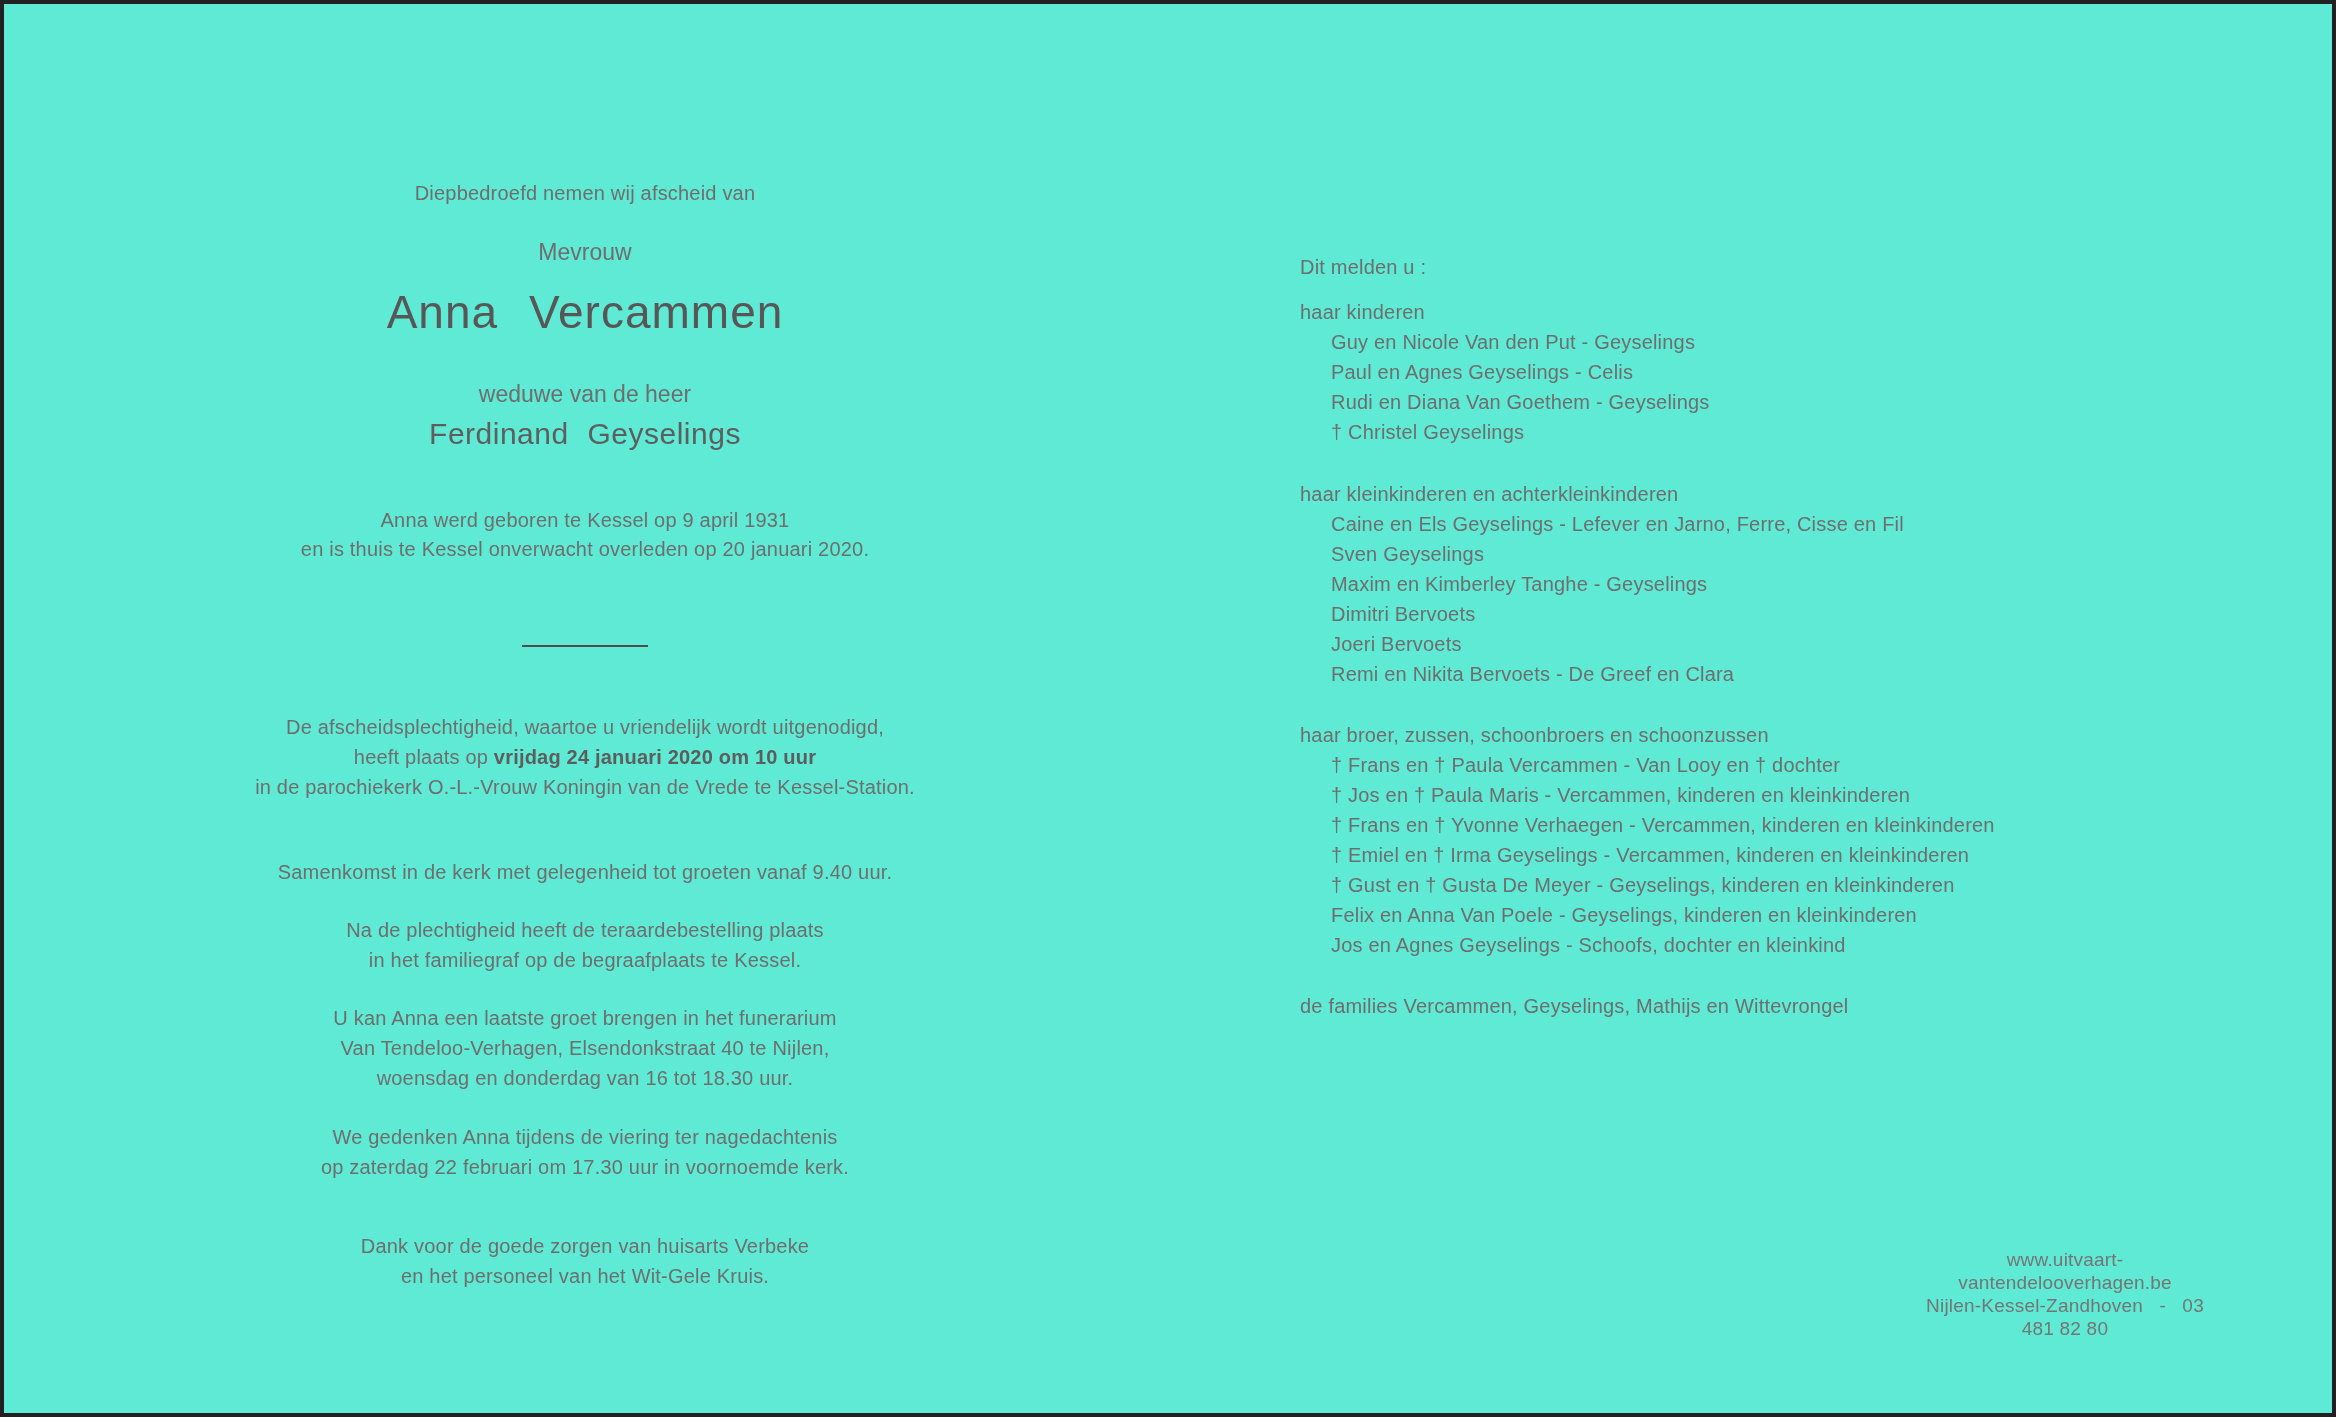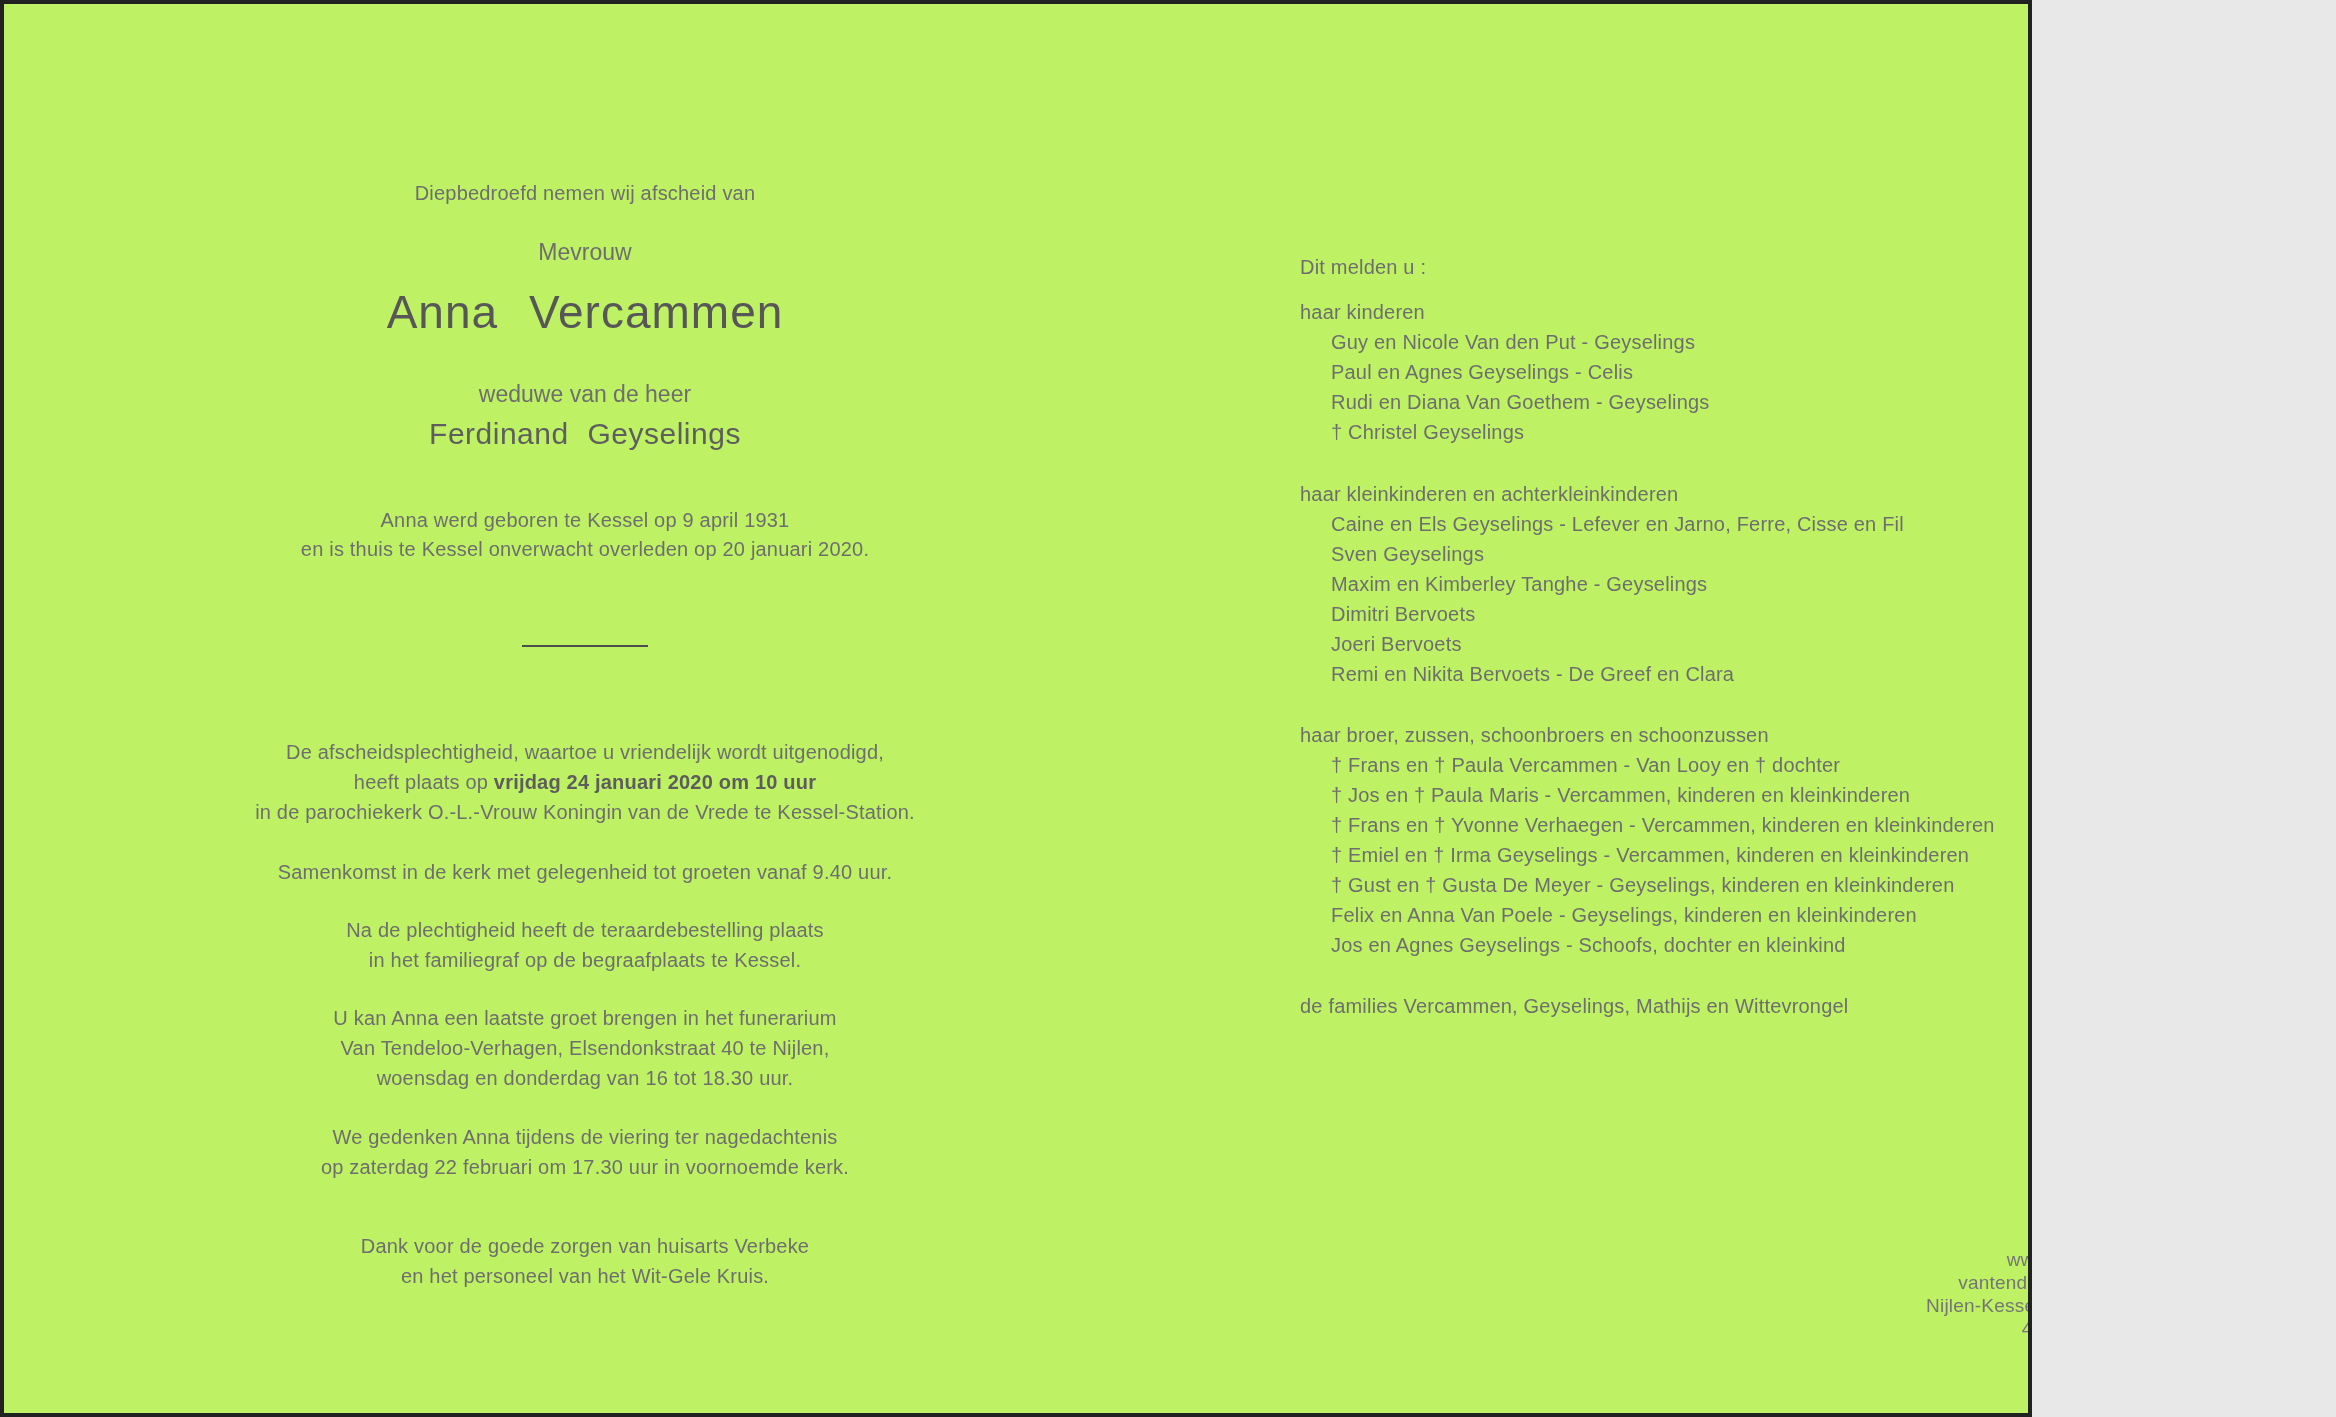--- a/index.html
+++ b/index.html
@@ -2,23 +2,23 @@
 <html><head>
 <meta charset="utf-8">
 <style>
   html, body {
     margin: 0;
     padding: 0;
     background: #e8e8e8;
   }
   .page {
     position: relative;
-    width: 2032px;
+    width: 2336px;
     height: 1417px;
-    background: #bef264;
+    background: #5eead4;
     border: 4px solid #212121;
     box-sizing: border-box;
     font-family: "Liberation Sans", "DejaVu Sans", sans-serif;
     color: #6e6e6e;
     overflow: hidden;
   }
   .abs { position: absolute; }
 
   
   .lc {
@@ -84,21 +84,21 @@
 
   <div class="abs lc t-body" style="top:502px; line-height:29px">
     <div>Anna werd geboren te Kessel op 9 april 1931</div>
     <div>en is thuis te Kessel onverwacht overleden op 20 januari 2020.</div>
   </div>
 
   <div class="abs lc" style="top:641px">
     <div class="divider-rule"></div>
   </div>
 
-  <div class="abs lc t-body" style="top:733px">
+  <div class="abs lc t-body" style="top:708px">
     <div>De afscheidsplechtigheid, waartoe u vriendelijk wordt uitgenodigd,</div>
     <div><span>heeft plaats op </span><span class="emph">vrijdag 24 januari 2020 om 10 uur</span></div>
     <div>in de parochiekerk O.-L.-Vrouw Koningin van de Vrede te Kessel-Station.</div>
   </div>
 
   <div class="abs lc t-body" style="top:853px">Samenkomst in de kerk met gelegenheid tot groeten vanaf 9.40 uur.</div>
 
   <div class="abs lc t-body" style="top:911px">
     <div>Na de plechtigheid heeft de teraardebestelling plaats</div>
     <div>in het familiegraf op de begraafplaats te Kessel.</div>

